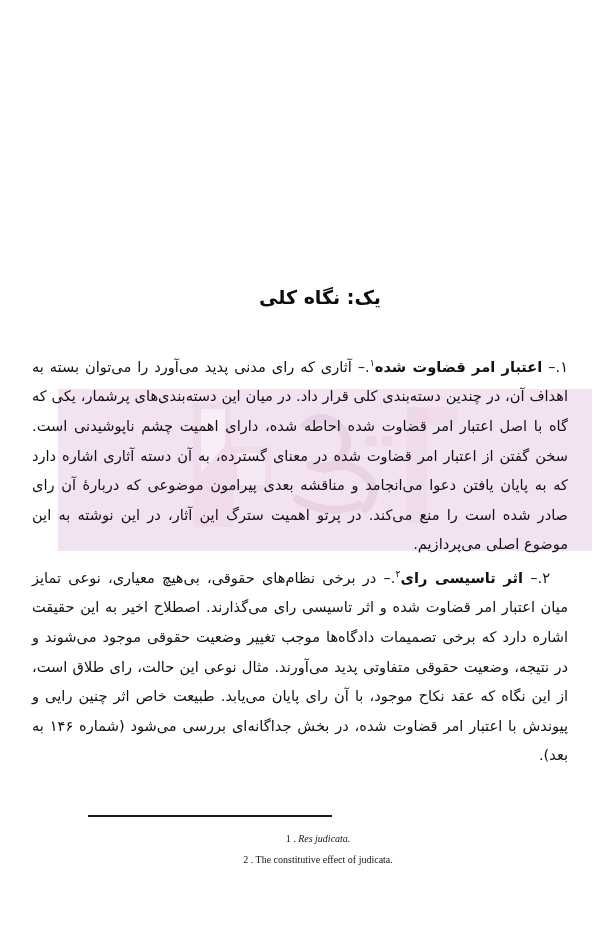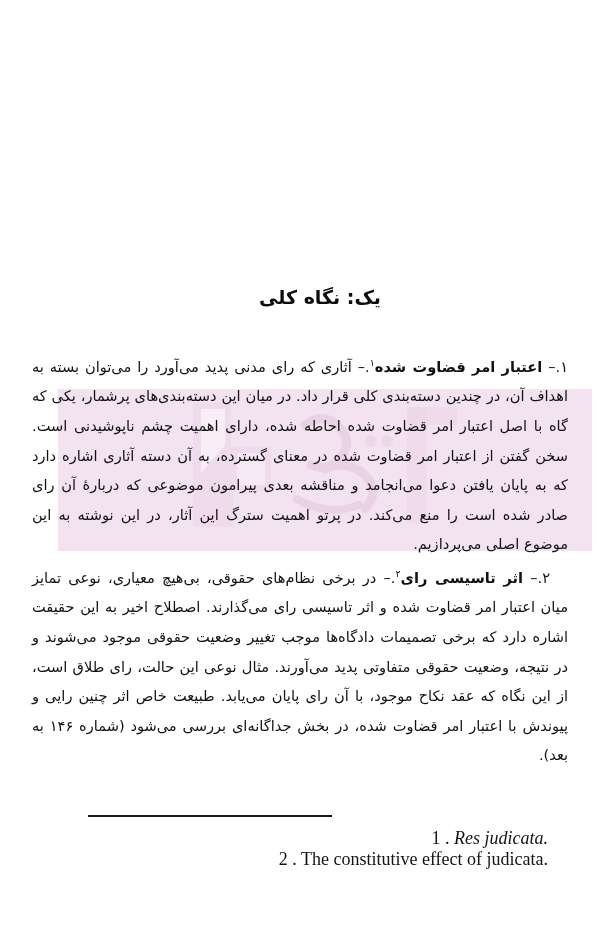--- a/index.html
+++ b/index.html
@@ -95,23 +95,23 @@
     height: 0;
     border-top: 2px solid #1a1a1a;
   }
   #footnotes {
     position: absolute;
     z-index: 3;
     left: 68px;
     top: 828px;
     width: 460px;
     direction: ltr;
-    text-align: right;
+    text-align: center;
     font-family: "Liberation Serif", serif;
-    font-size: 18px;
+    font-size: 10px;
     line-height: 21px;
     color: #141414;
   }
   #footnotes .fn {
     white-space: nowrap;
   }
   #footnotes .fn .num {
     font-style: normal;
   }
   #footnotes .fn .ital {

